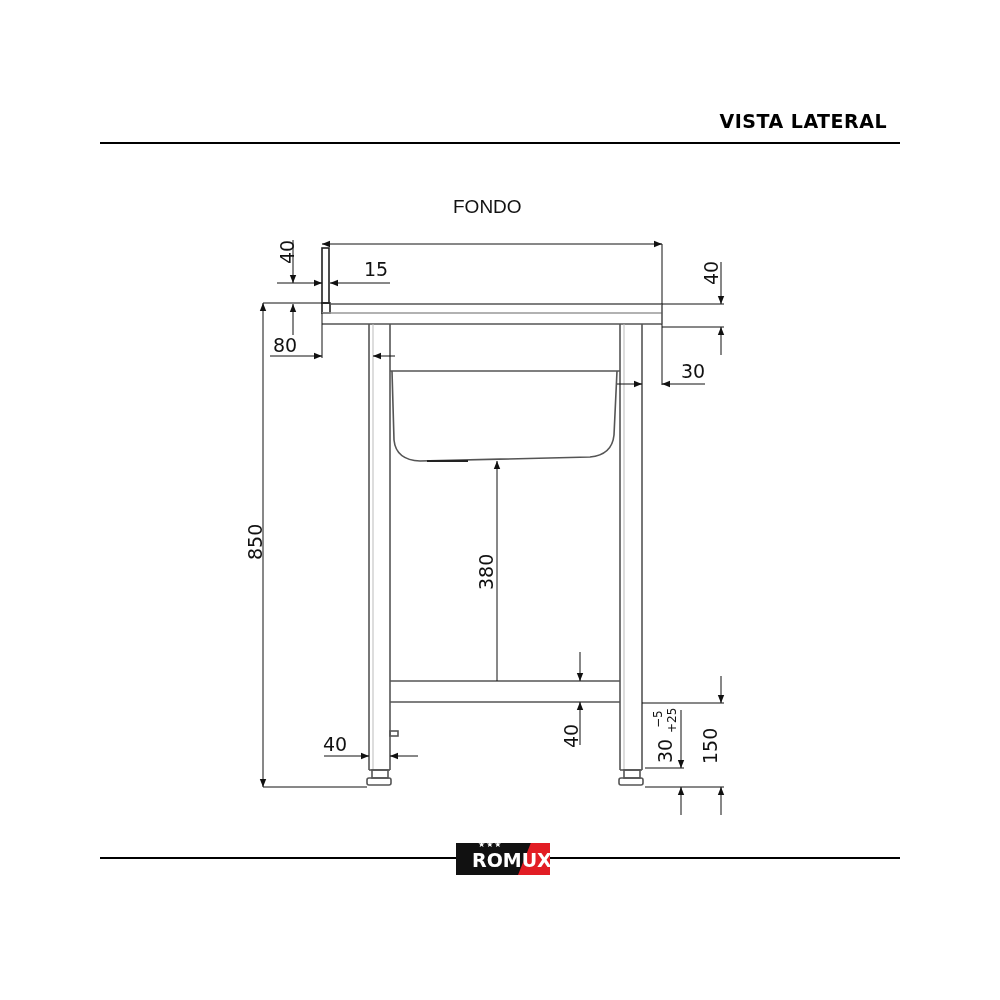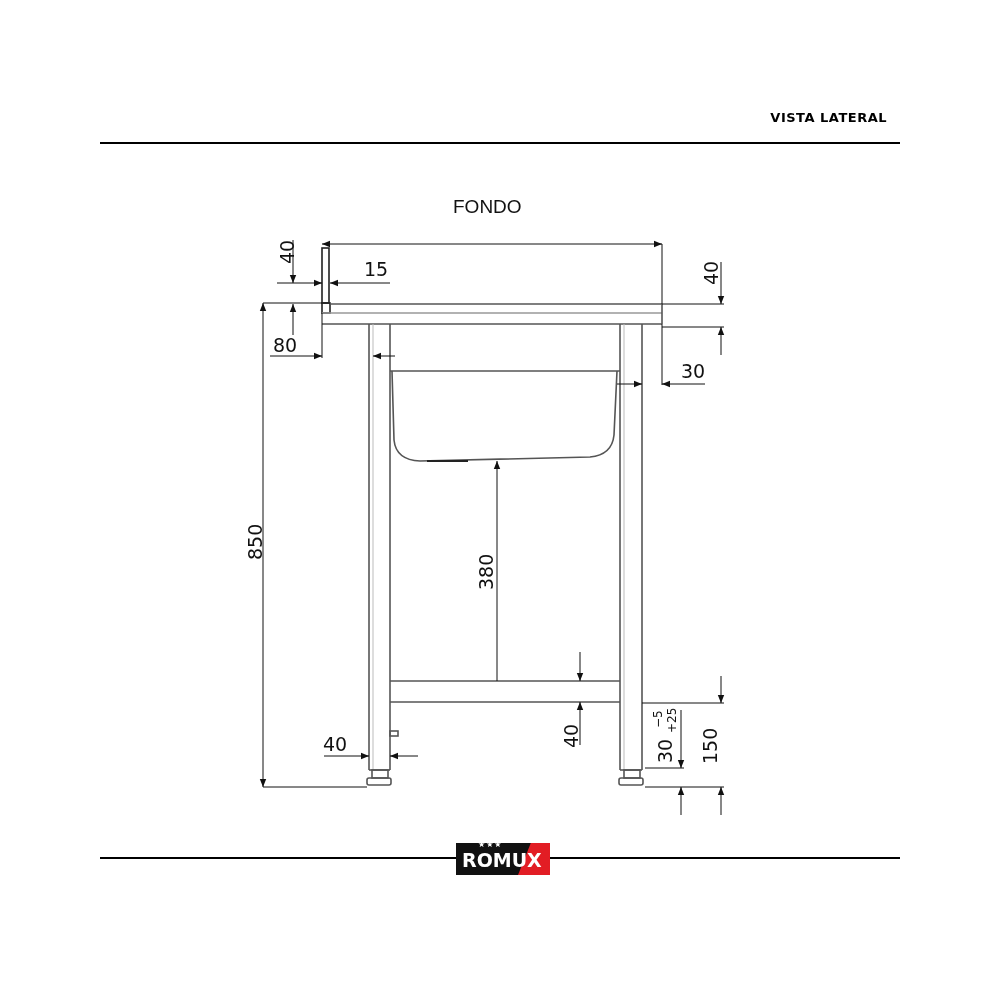--- a/index.html
+++ b/index.html
@@ -1,24 +1,24 @@
 <!DOCTYPE html>
 <html><head>
 <meta charset="utf-8">
 <style>
   html,body{margin:0;padding:0;background:#fff;}
   body{width:1000px;height:1000px;position:relative;overflow:hidden;font-family:"Liberation Sans",sans-serif;}
-  .title{position:absolute;right:113px;top:110px;font-family:"DejaVu Sans",sans-serif;font-weight:bold;font-size:13px;letter-spacing:0.5px;color:#000;}
+  .title{position:absolute;right:113px;top:110px;font-family:"DejaVu Sans",sans-serif;font-weight:bold;font-size:19px;letter-spacing:0.5px;color:#000;}
   .rule-top{position:absolute;left:100px;top:142px;width:800px;height:2px;background:#000;}
   .rule-bot-l{position:absolute;left:100px;top:857px;width:356px;height:2px;background:#000;}
   .rule-bot-r{position:absolute;left:550px;top:857px;width:350px;height:2px;background:#000;}
   .logo{position:absolute;left:456px;top:843px;width:94px;height:32px;}
   .logo-bg{position:absolute;left:0;top:0;width:78px;height:32px;background:#111;}
   .logo-red{position:absolute;left:62px;top:0;width:32px;height:32px;background:#e21d24;clip-path:polygon(40% 0,100% 0,100% 100%,0 100%);}
-  .logo-text{position:absolute;left:6px;top:6px;font-family:"DejaVu Sans",sans-serif;font-weight:bold;font-size:19px;color:#fff;letter-spacing:0px;}
+  .logo-text{position:absolute;left:16px;top:6px;font-family:"DejaVu Sans",sans-serif;font-weight:bold;font-size:19px;color:#fff;letter-spacing:0px;}
   .logo-stars{position:absolute;left:22px;top:-3px;font-size:8px;color:#fff;letter-spacing:1px;}
   .drawing{position:absolute;left:0;top:0;width:1000px;height:1000px;}
   .dim{font-family:"DejaVu Sans",sans-serif;font-size:19px;fill:#111;}
   .lbl{font-family:"Liberation Sans",sans-serif;font-size:19px;fill:#111;}
 </style>
 </head>
 <body>
 
 <div class="title">VISTA LATERAL</div>
 <div class="rule-top"></div>

